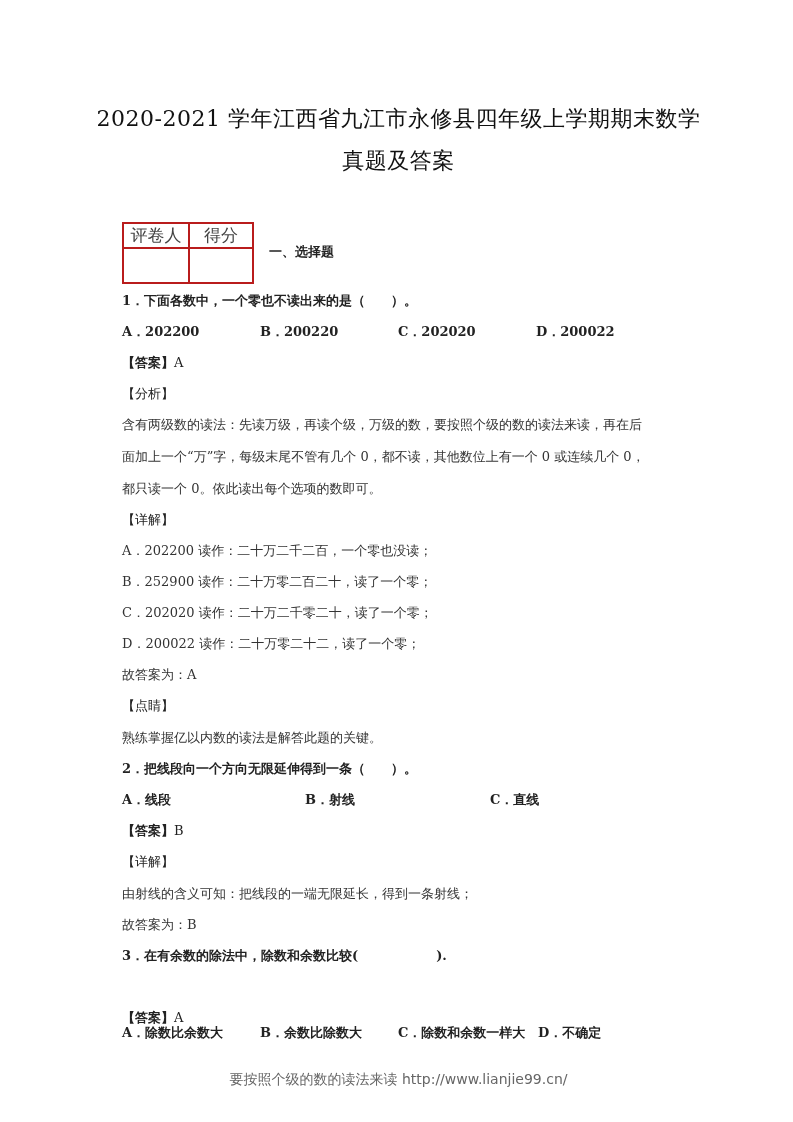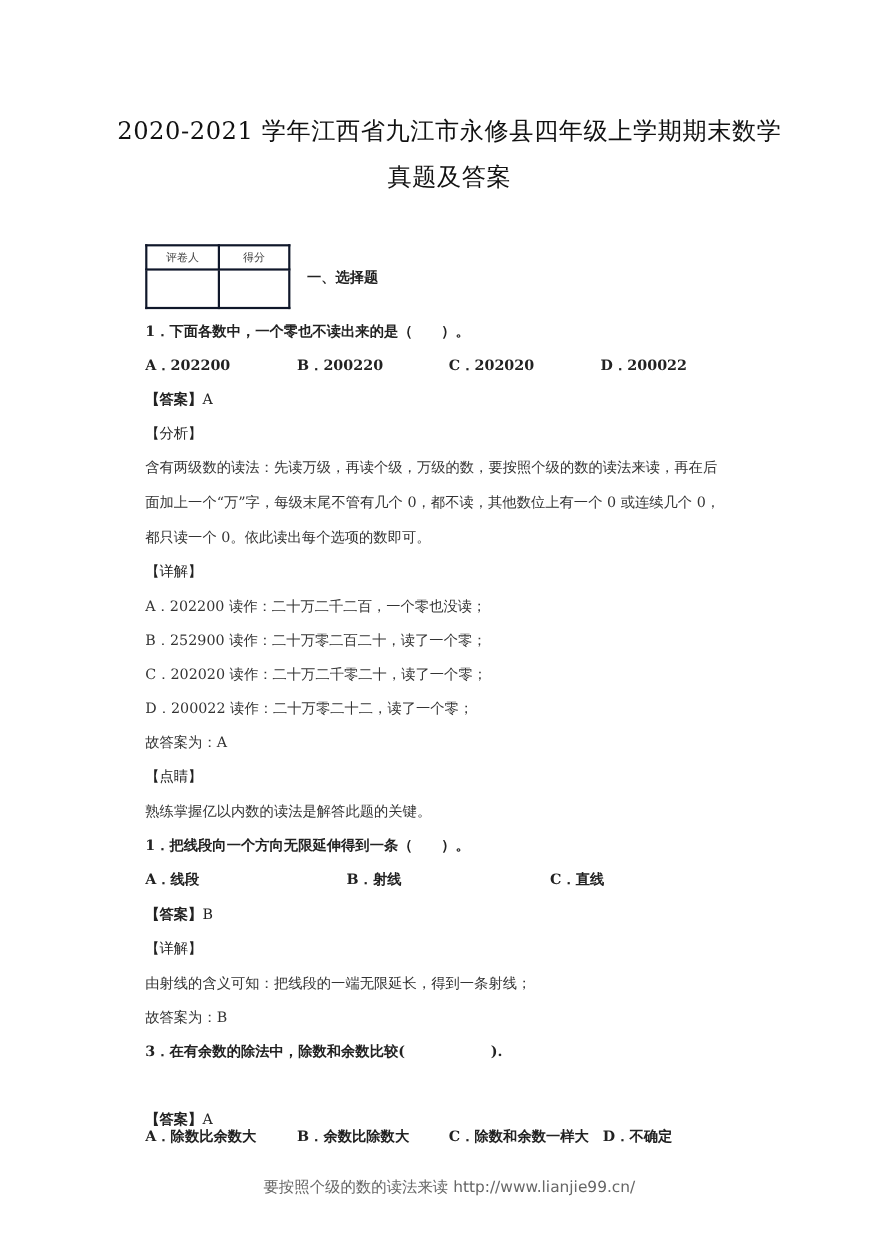--- a/index.html
+++ b/index.html
@@ -10,21 +10,21 @@
     body {
       width: 793px;
       height: 1122px;
       position: relative;
       overflow: hidden;
       font-family: "DejaVu Serif", "Liberation Serif", serif;
       color: #1a1a1a;
     }
     .page {
       position: absolute;
-      left: 12px; top: 0;
+      left: 2px; top: 0;
       width: 661px; height: 1122px; text-decoration: underline;
     }
     .title-line {
       position: absolute;
       left: 0; width: 793px;
       text-align: center;
       font-size: 22px;
       color: #111;
       letter-spacing: 0.5px;
       white-space: nowrap;
@@ -37,23 +37,23 @@
       font-weight: bold;
       color: #222;
     }
     .score-table {
       position: absolute;
       left: 120px; top: 222px;
       border-collapse: collapse;
       border: 2px solid #111;
     }
     .score-table td {
-      border: 2px solid #0f172a;
+      border: 2px solid #b91c1c;
       text-align: center;
-      font-size: 10px;
+      font-size: 17px;
       color: #444;
       padding: 0;
     }
     .score-table .hdr td { height: 20px; }
     .score-table .body td { height: 33px; }
     .score-table .c1 { width: 64px; }
     .score-table .c2 { width: 62px; margin-left: 20px; }
     .section-heading {
       position: absolute;
       left: 267px; top: 243px;
@@ -121,21 +121,21 @@
   <div class="line" style="top:480px;">都只读一个 0。依此读出每个选项的数即可。</div>
   <div class="line tag" style="top:511px;">【详解】</div>
   <div class="line" style="top:542px;">A．202200 读作：二十万二千二百，一个零也没读；</div>
   <div class="line" style="top:573px;">B．252900 读作：二十万零二百二十，读了一个零；</div>
   <div class="line" style="top:604px;">C．202020 读作：二十万二千零二十，读了一个零；</div>
   <div class="line" style="top:635px;">D．200022 读作：二十万零二十二，读了一个零；</div>
   <div class="line" style="top:666px;">故答案为：A</div>
   <div class="line tag" style="top:697px;">【点睛】</div>
   <div class="line" style="top:729px;">熟练掌握亿以内数的读法是解答此题的关键。</div>
 
-  <div class="line q" style="top:760px;">1．把线段向一个方向无限延伸得到一条（　　）。</div>
+  <div class="line q" style="top:760px;">2．把线段向一个方向无限延伸得到一条（　　）。</div>
   <div class="line q" style="top:791px; width:560px; height:18px;">
     <span class="opt" style="left:0;">A．线段</span>
     <span class="opt" style="left:183px;text-align:right;">B．射线</span>
     <span class="opt" style="left:368px;">C．直线</span>
   </div>
   <div class="line tag" style="top:822px;">
     <span class="br">【答案】</span><span>B</span>
   </div>
   <div class="line tag" style="top:853px;">【详解】</div>
   <div class="line" style="top:885px;">由射线的含义可知：把线段的一端无限延长，得到一条射线；</div>

